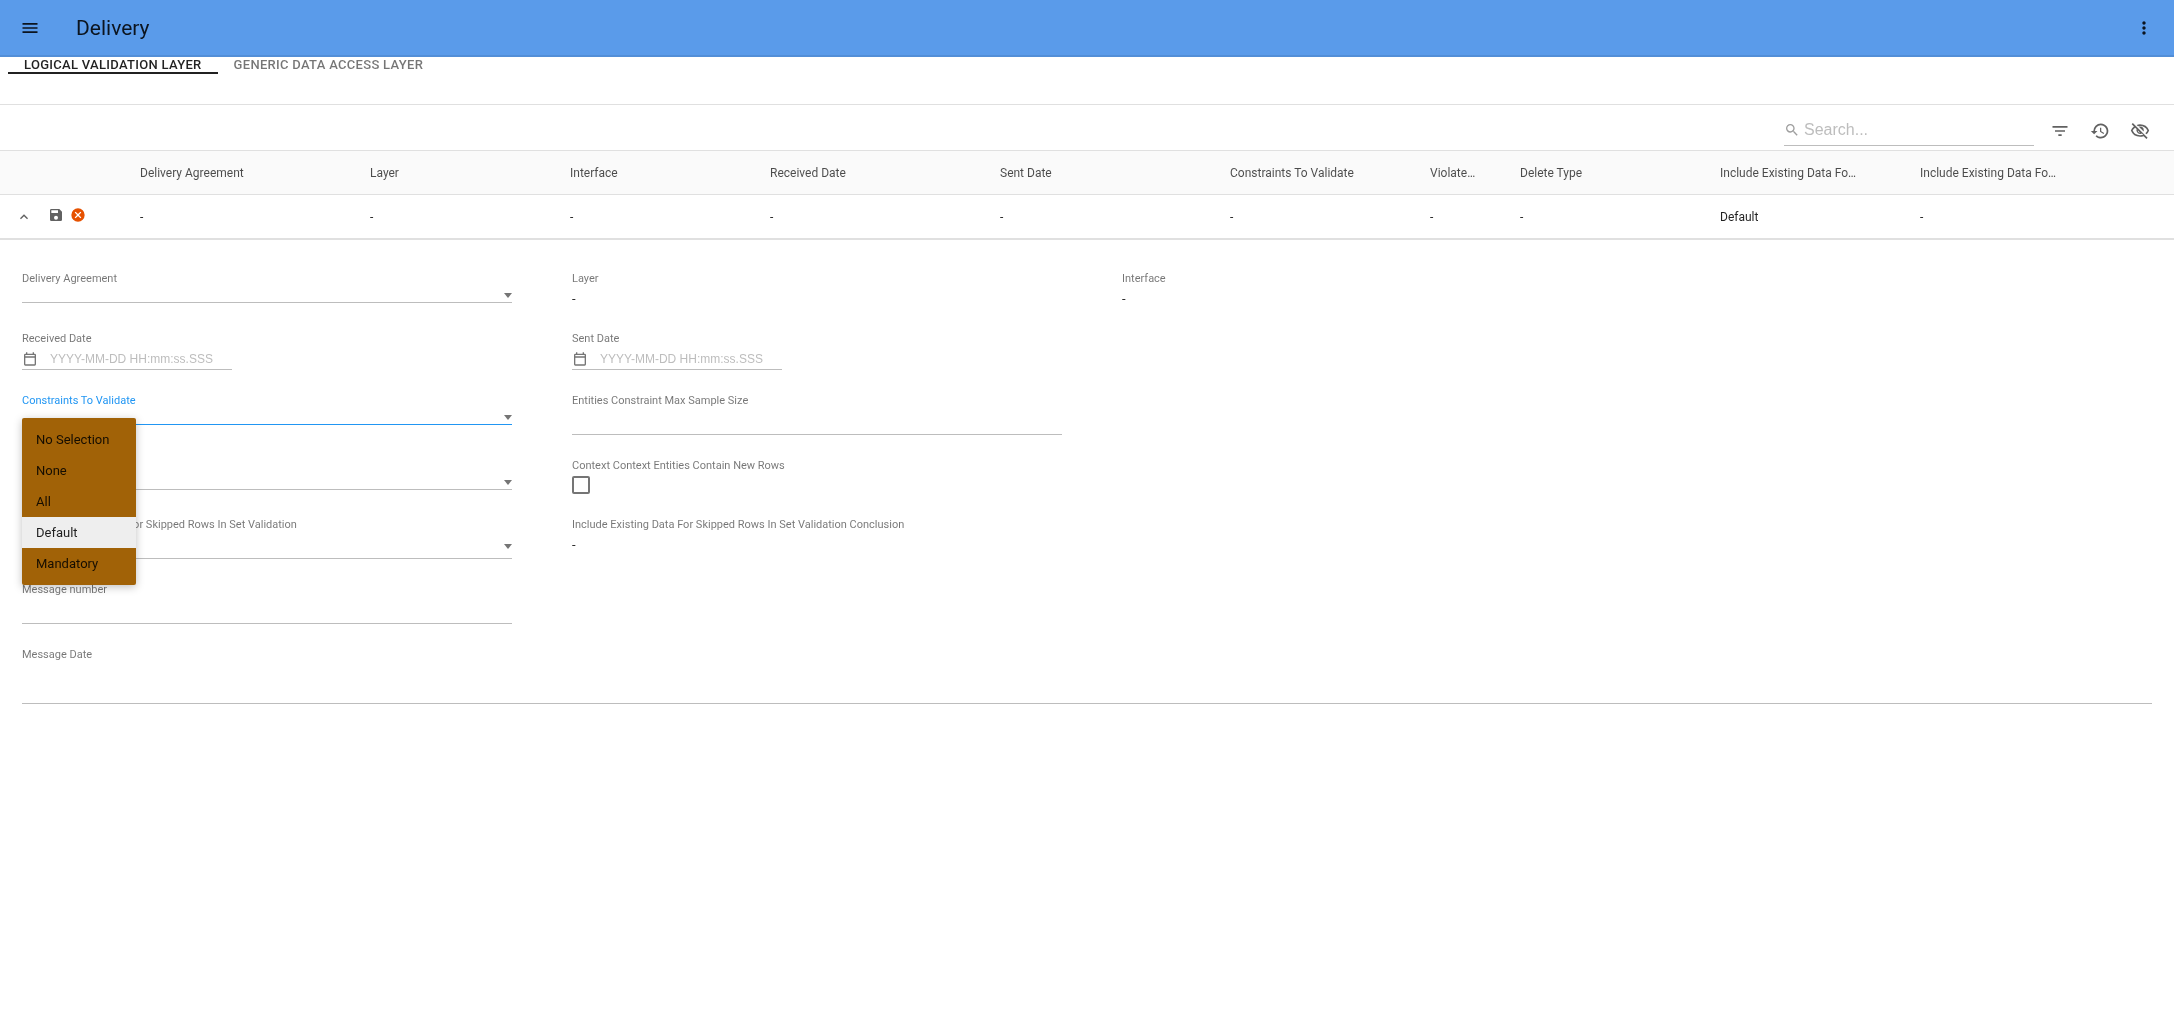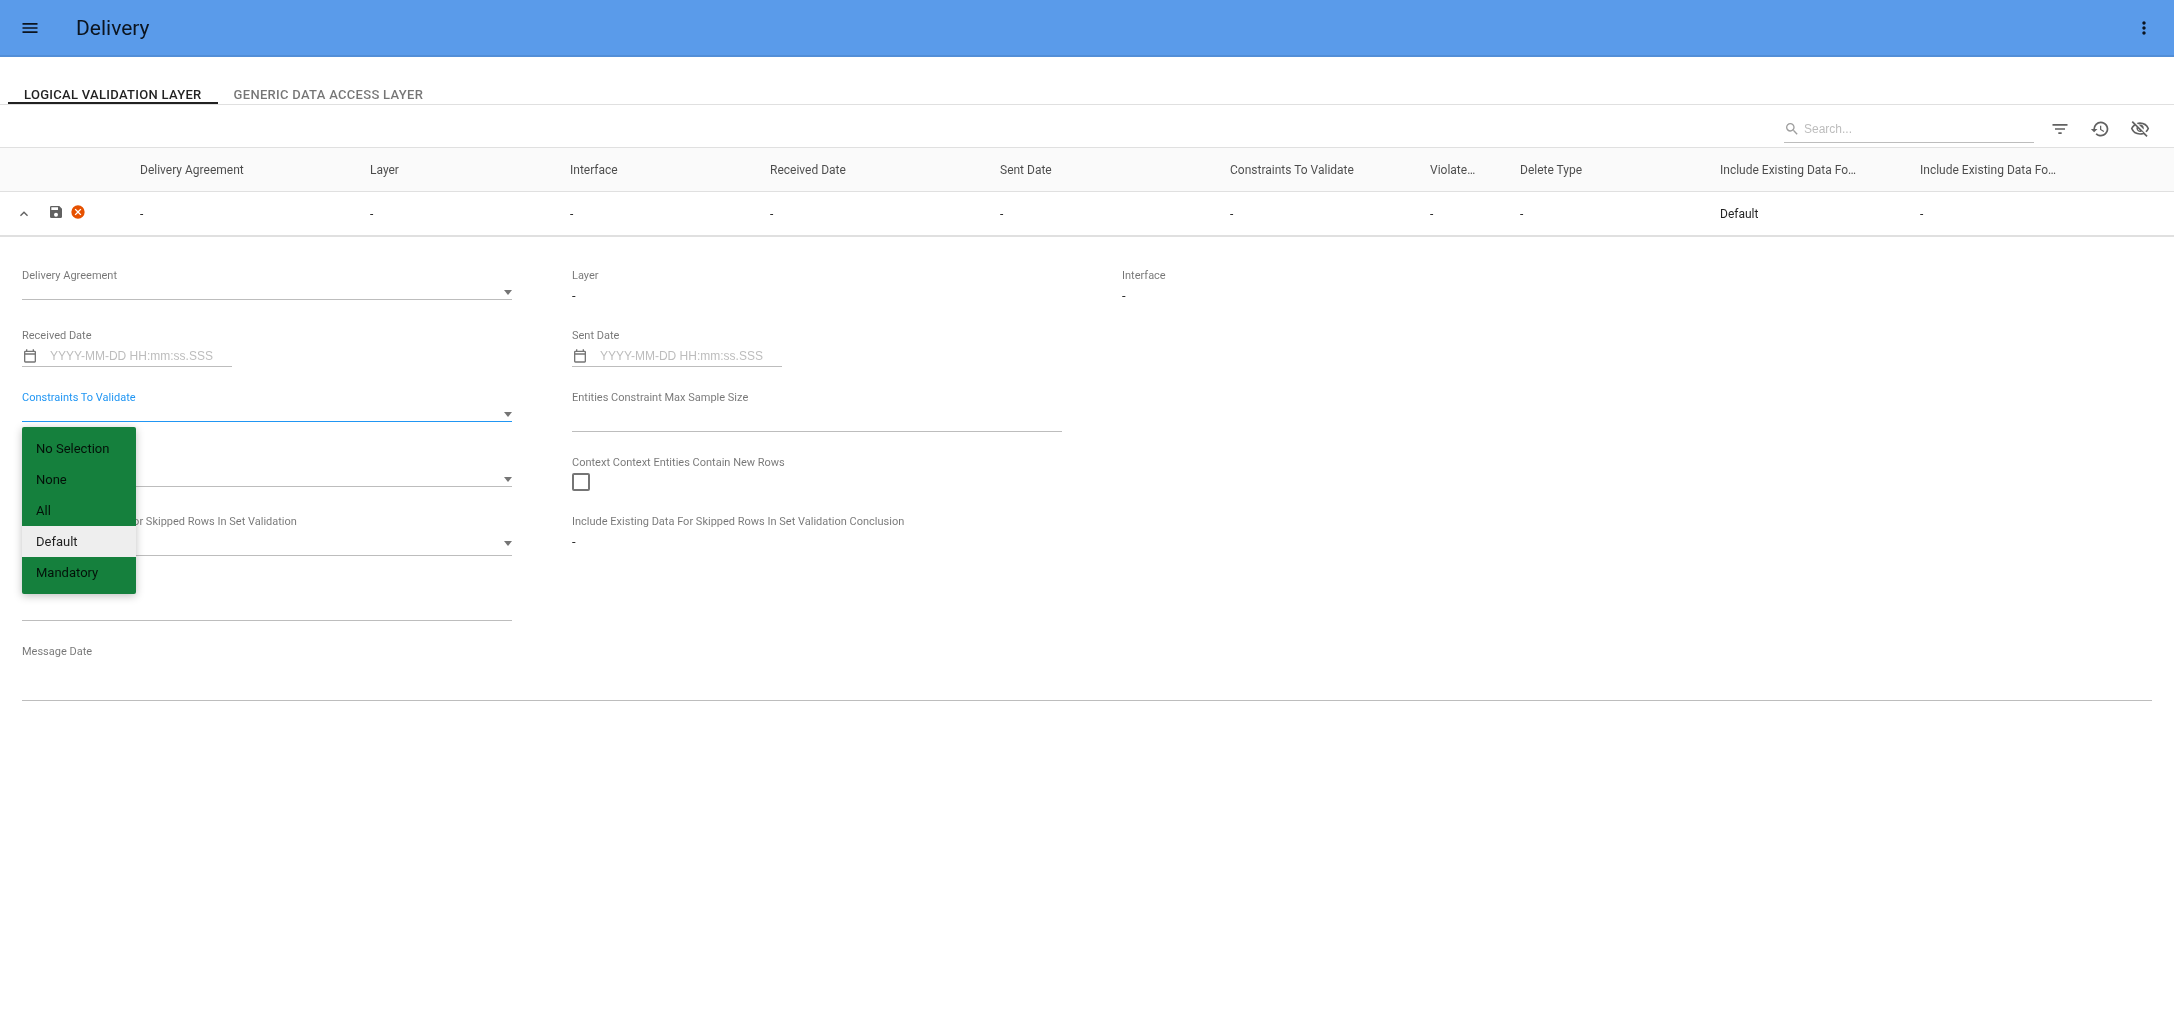--- a/index.html
+++ b/index.html
@@ -6,28 +6,28 @@
 body { font-family: Roboto, "Helvetica Neue", Arial, sans-serif; font-size: 13px; color: rgba(0,0,0,0.87); background: #fff; }
 
 
 .appbar { background: #5a9bea; height: 57px; display: flex; align-items: center; padding: 0 12px; border-bottom: 2px solid rgba(0,0,0,0.08); }
 .appbar .menu-btn { width: 36px; height: 36px; display: flex; align-items: center; justify-content: center; cursor: pointer; }
 .appbar .title { font-size: 21px; color: rgba(0,0,0,0.87); margin-left: 28px; font-weight: 400; }
 .appbar .spacer { flex: 1; }
 .appbar .more-btn { width: 36px; height: 36px; display: flex; align-items: center; justify-content: center; cursor: pointer; }
 
 
-.tabs { display: flex; padding: 0 8px; border-bottom: 1px solid #e0e0e0; height: 48px; align-items: flex-end; }
+.tabs { display: flex; padding: 0 8px; border-bottom: 1px solid #e0e0e0; height: 48px; align-items: flex-start; }
 .tab { padding: 0 16px; display: flex; align-items: center; font-size: 13px; text-transform: uppercase; color: rgba(0,0,0,0.54); cursor: pointer; letter-spacing: 0.3px; font-weight: 500; border-bottom: 2px solid transparent; }
 .tab.active { color: rgba(0,0,0,0.87); border-bottom-color: rgba(0,0,0,0.87); }
 
 
 .table-toolbar { display: flex; align-items: center; justify-content: flex-end; padding: 10px 20px 4px; gap: 12px; }
 .search-wrap { display: flex; align-items: center; border-bottom: 1px solid #bdbdbd; width: 250px; padding: 2px 0; color: #9e9e9e; }
-.search-wrap input { border: none; outline: none; font-size: 12px; flex: 1; background: transparent; color: #0f172a; padding: 4px; }
+.search-wrap input { border: none; outline: none; font-size: 16px; flex: 1; background: transparent; color: #0f172a; padding: 4px; }
 .search-wrap input::placeholder { color: #bdbdbd; }
 .icon-btn { width: 28px; height: 28px; display: flex; align-items: center; justify-content: center; cursor: pointer; color: #616161; }
 
 
 .table-wrap { border: 1px solid #e0e0e0; border-left: none; border-right: none; }
 .thead, .trow { display: flex; align-items: center; }
 .thead { background: #fafafa; border-bottom: 1px solid #e0e0e0; height: 44px; font-size: 12px; color: rgba(0,0,0,0.7); }
 .th, .td { padding: 0 12px; overflow: hidden; text-overflow: ellipsis; white-space: nowrap; }
 .trow { height: 44px; border-bottom: 1px solid #e0e0e0; font-size: 12px; }
 .expand-cell { width: 48px; display: flex; align-items: center; justify-content: center; }
@@ -49,21 +49,21 @@
 .field-underline.active { border-bottom-color: #2196f3; }
 .field-select { display: flex; align-items: center; justify-content: space-between; cursor: pointer; }
 .field-static { font-size: 13px; color: rgba(0,0,0,0.87); padding: 2px 0; }
 .date-input { display: flex; align-items: center; border-bottom: 1px solid #bdbdbd; padding: 2px 0; width: 210px; gap: 12px; }
 .date-input input { border: none; outline: none; font-size: 12px; flex: 1; background: transparent; }
 .date-input input::placeholder { color: #bdbdbd; }
 .checkbox { width: 18px; height: 18px; border: 2px solid #757575; border-radius: 2px; margin-top: 4px; cursor: pointer; }
 .textarea-underline { width: 100%; border: none; border-bottom: 1px solid #bdbdbd; outline: none; resize: none; font-family: inherit; font-size: 13px; padding: 4px 0; min-height: 32px; background: transparent; }
 
 
-.dropdown-menu { position: absolute; left: 0; top: 36px; background: #15803d; box-shadow: 0 2px 8px rgba(0,0,0,0.25); border-radius: 2px; z-index: 10; width: 114px; padding: 6px 0; }
+.dropdown-menu { position: absolute; left: 0; top: 24px; background: #a16207; box-shadow: 0 2px 8px rgba(0,0,0,0.25); border-radius: 2px; z-index: 10; width: 114px; padding: 6px 0; }
 .dropdown-item { padding: 8px 14px; font-size: 13px; cursor: pointer; }
 .dropdown-item:hover, .dropdown-item.hovered { background: #eeeeee; }
 
 .svg-ico { width: 20px; height: 20px; fill: currentColor; }
 .svg-ico-sm { width: 16px; height: 16px; fill: currentColor; }
 .caret { width: 0; height: 0; border-left: 4px solid transparent; border-right: 4px solid transparent; border-top: 5px solid #757575; }
 
 .save-ico { color: #616161; cursor: pointer; }
 .cancel-ico { color: #e65100; cursor: pointer; }
 </style>

